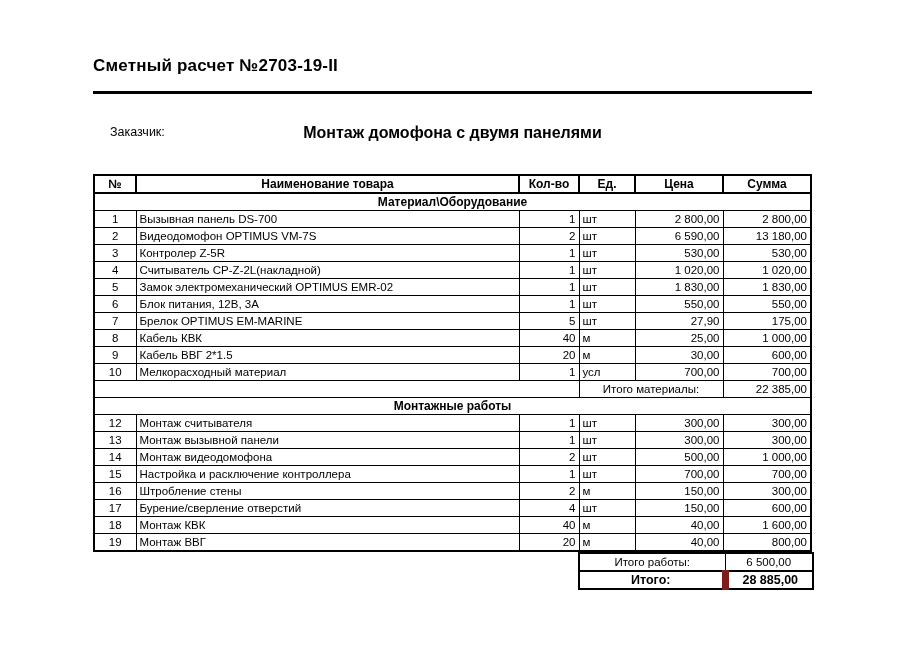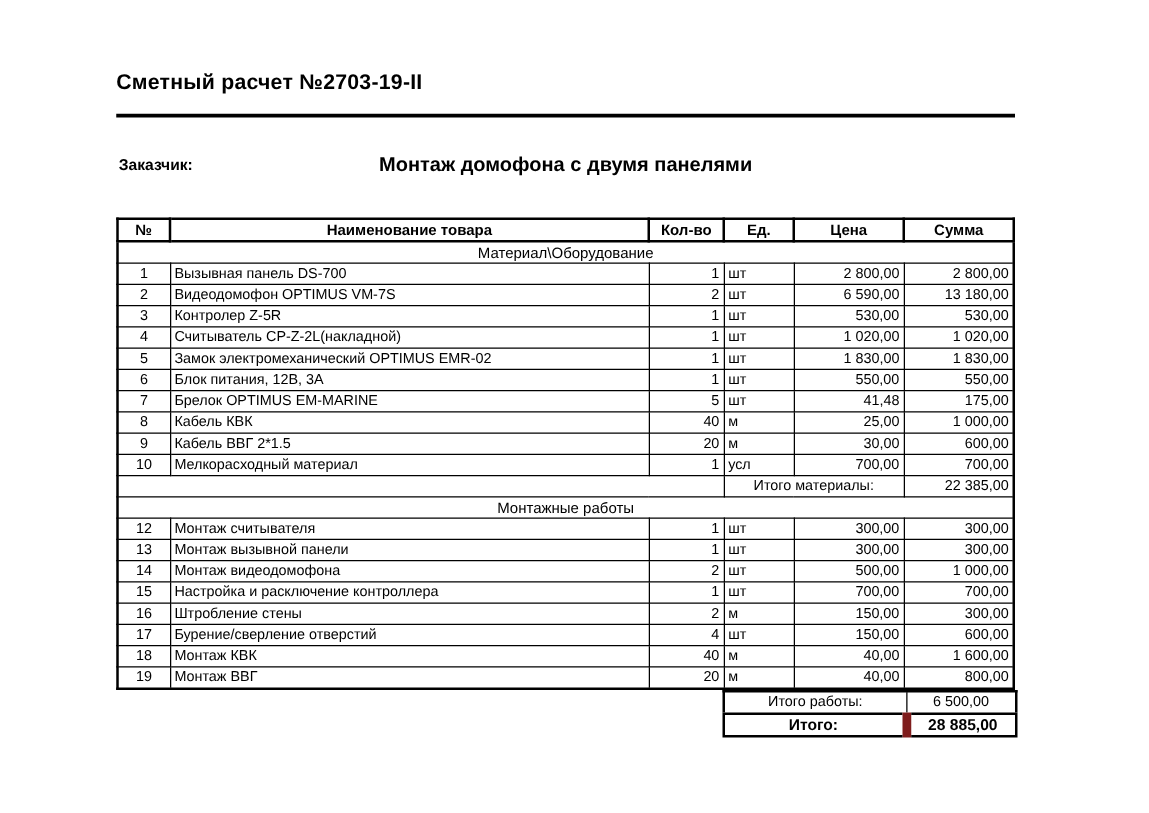--- a/index.html
+++ b/index.html
@@ -32,24 +32,23 @@
     height: 3px;
     background: #000000;
   }
   .customer-line {
     position: relative;
     margin-top: 30px;
     height: 17px;
   }
   .customer-label {
     position: absolute;
-    left: 2px;
+    left: 17px;
     top: 1px;
     font-size: 12.5px;
-    font-weight: bold;
   }
   .order-subject {
     text-align: center;
     font-weight: bold;
     font-size: 16px;
     line-height: 17px;
   }
   table.estimate {
     border-collapse: collapse;
     table-layout: fixed;
@@ -68,21 +67,21 @@
     white-space: nowrap;
   }
   table.estimate th {
     border-width: 2px;
     font-size: 12px;
     font-weight: bold;
     text-align: center;
   }
   td.section-cell {
     text-align: center;
-    font-weight: normal;
+    font-weight: bold;
     font-size: 12px;
   }
   .a-c { text-align: center; }
   .a-l { text-align: left; }
   .a-r { text-align: right; }
   td.qty { padding-right: 1px; }
   table.totals {
     border-collapse: collapse;
     table-layout: fixed;
     width: 234px;
@@ -191,21 +190,21 @@
           <td class="a-r qty">1</td>
           <td class="a-l">шт</td>
           <td class="a-r">550,00</td>
           <td class="a-r">550,00</td>
         </tr>
         <tr>
           <td class="a-c">7</td>
           <td class="a-l">Брелок OPTIMUS EM-MARINE</td>
           <td class="a-r qty">5</td>
           <td class="a-l">шт</td>
-          <td class="a-r">41,48</td>
+          <td class="a-r">27,90</td>
           <td class="a-r">175,00</td>
         </tr>
         <tr>
           <td class="a-c">8</td>
           <td class="a-l">Кабель КВК</td>
           <td class="a-r qty">40</td>
           <td class="a-l">м</td>
           <td class="a-r">25,00</td>
           <td class="a-r">1 000,00</td>
         </tr>

